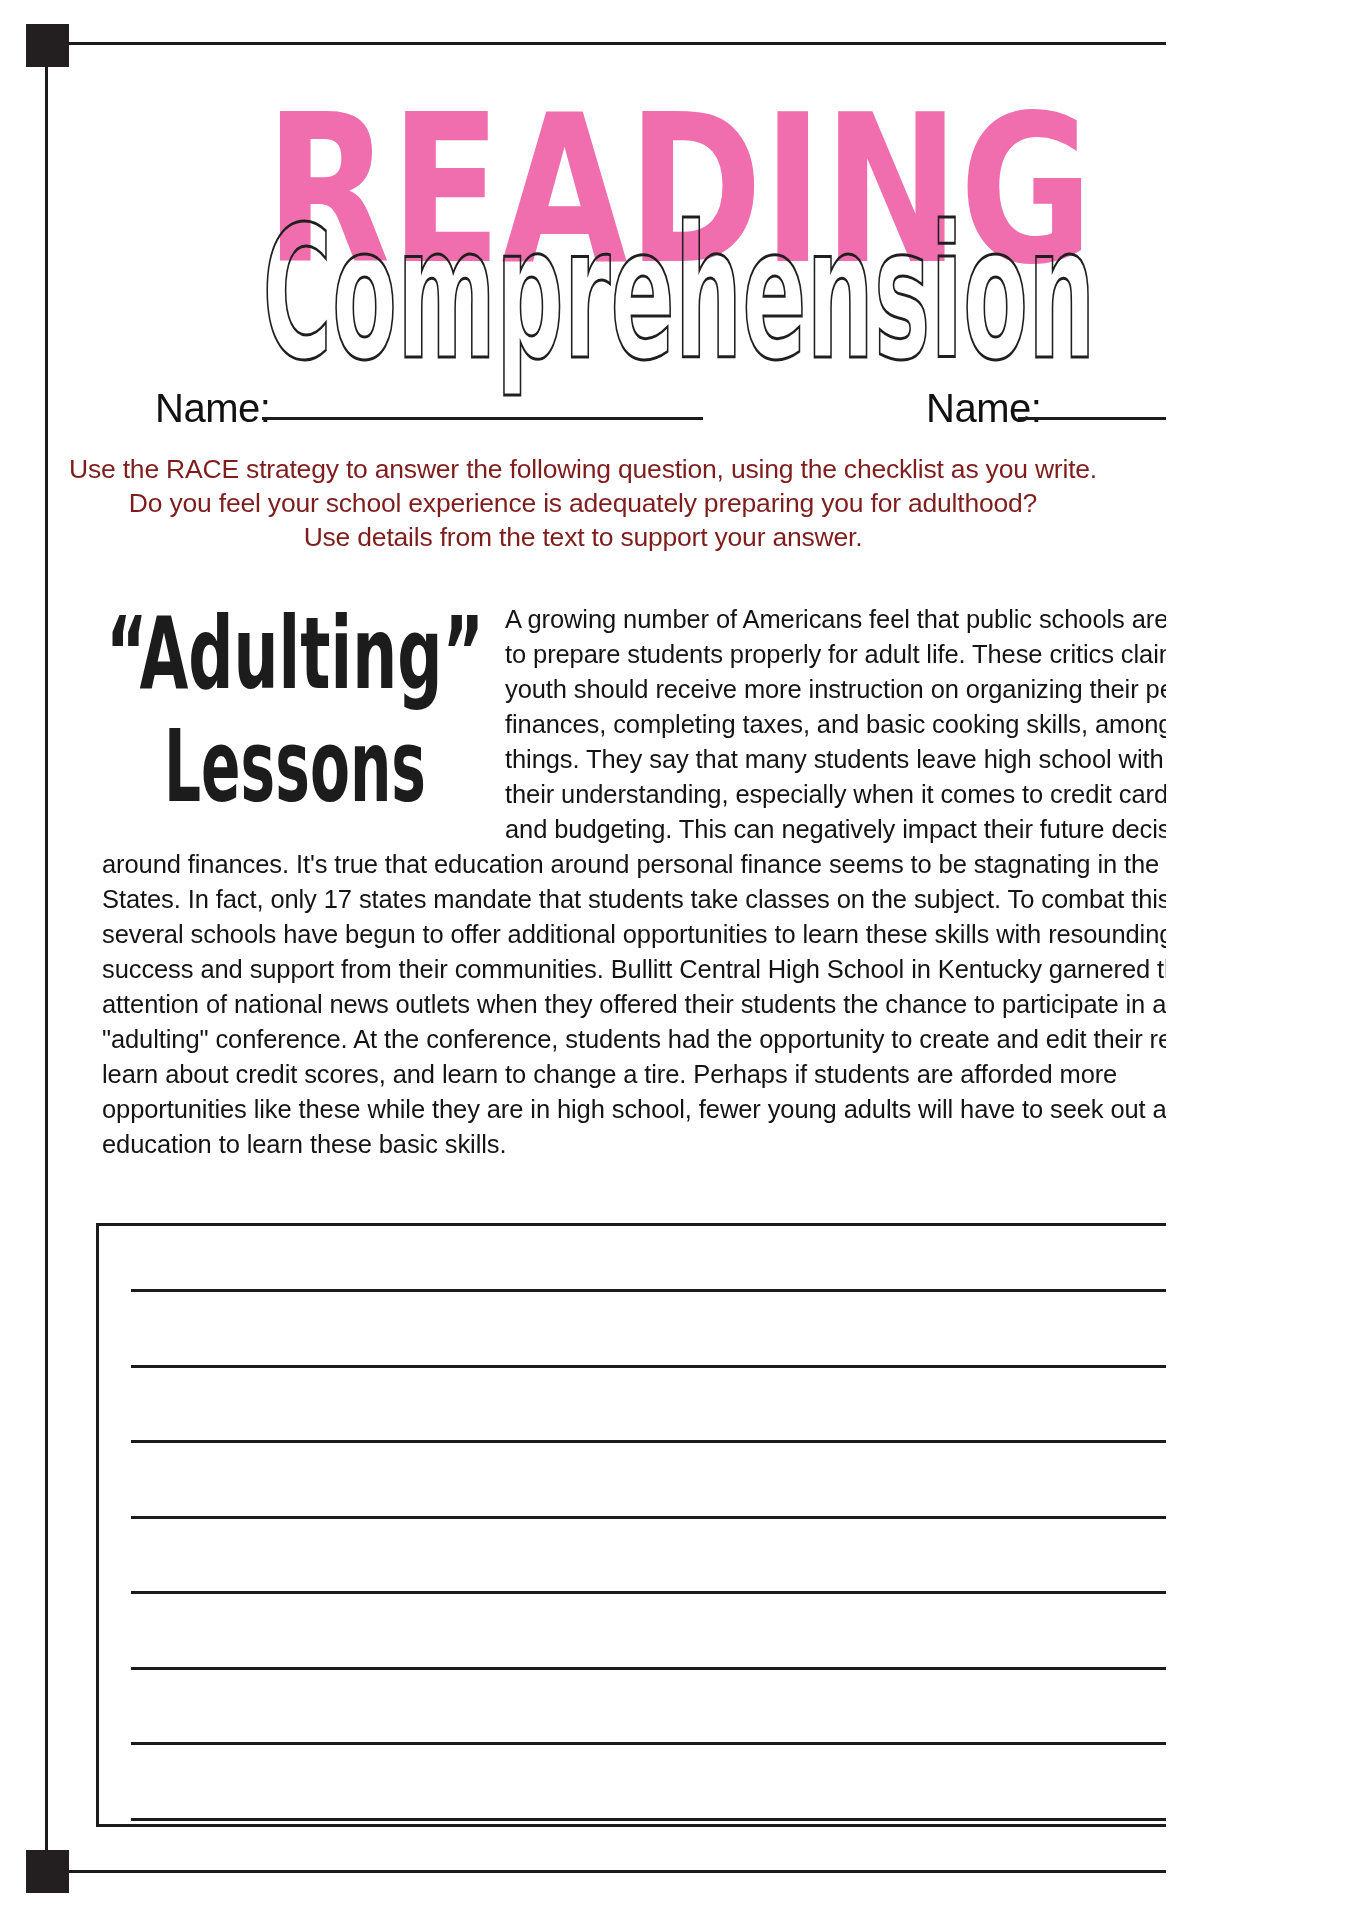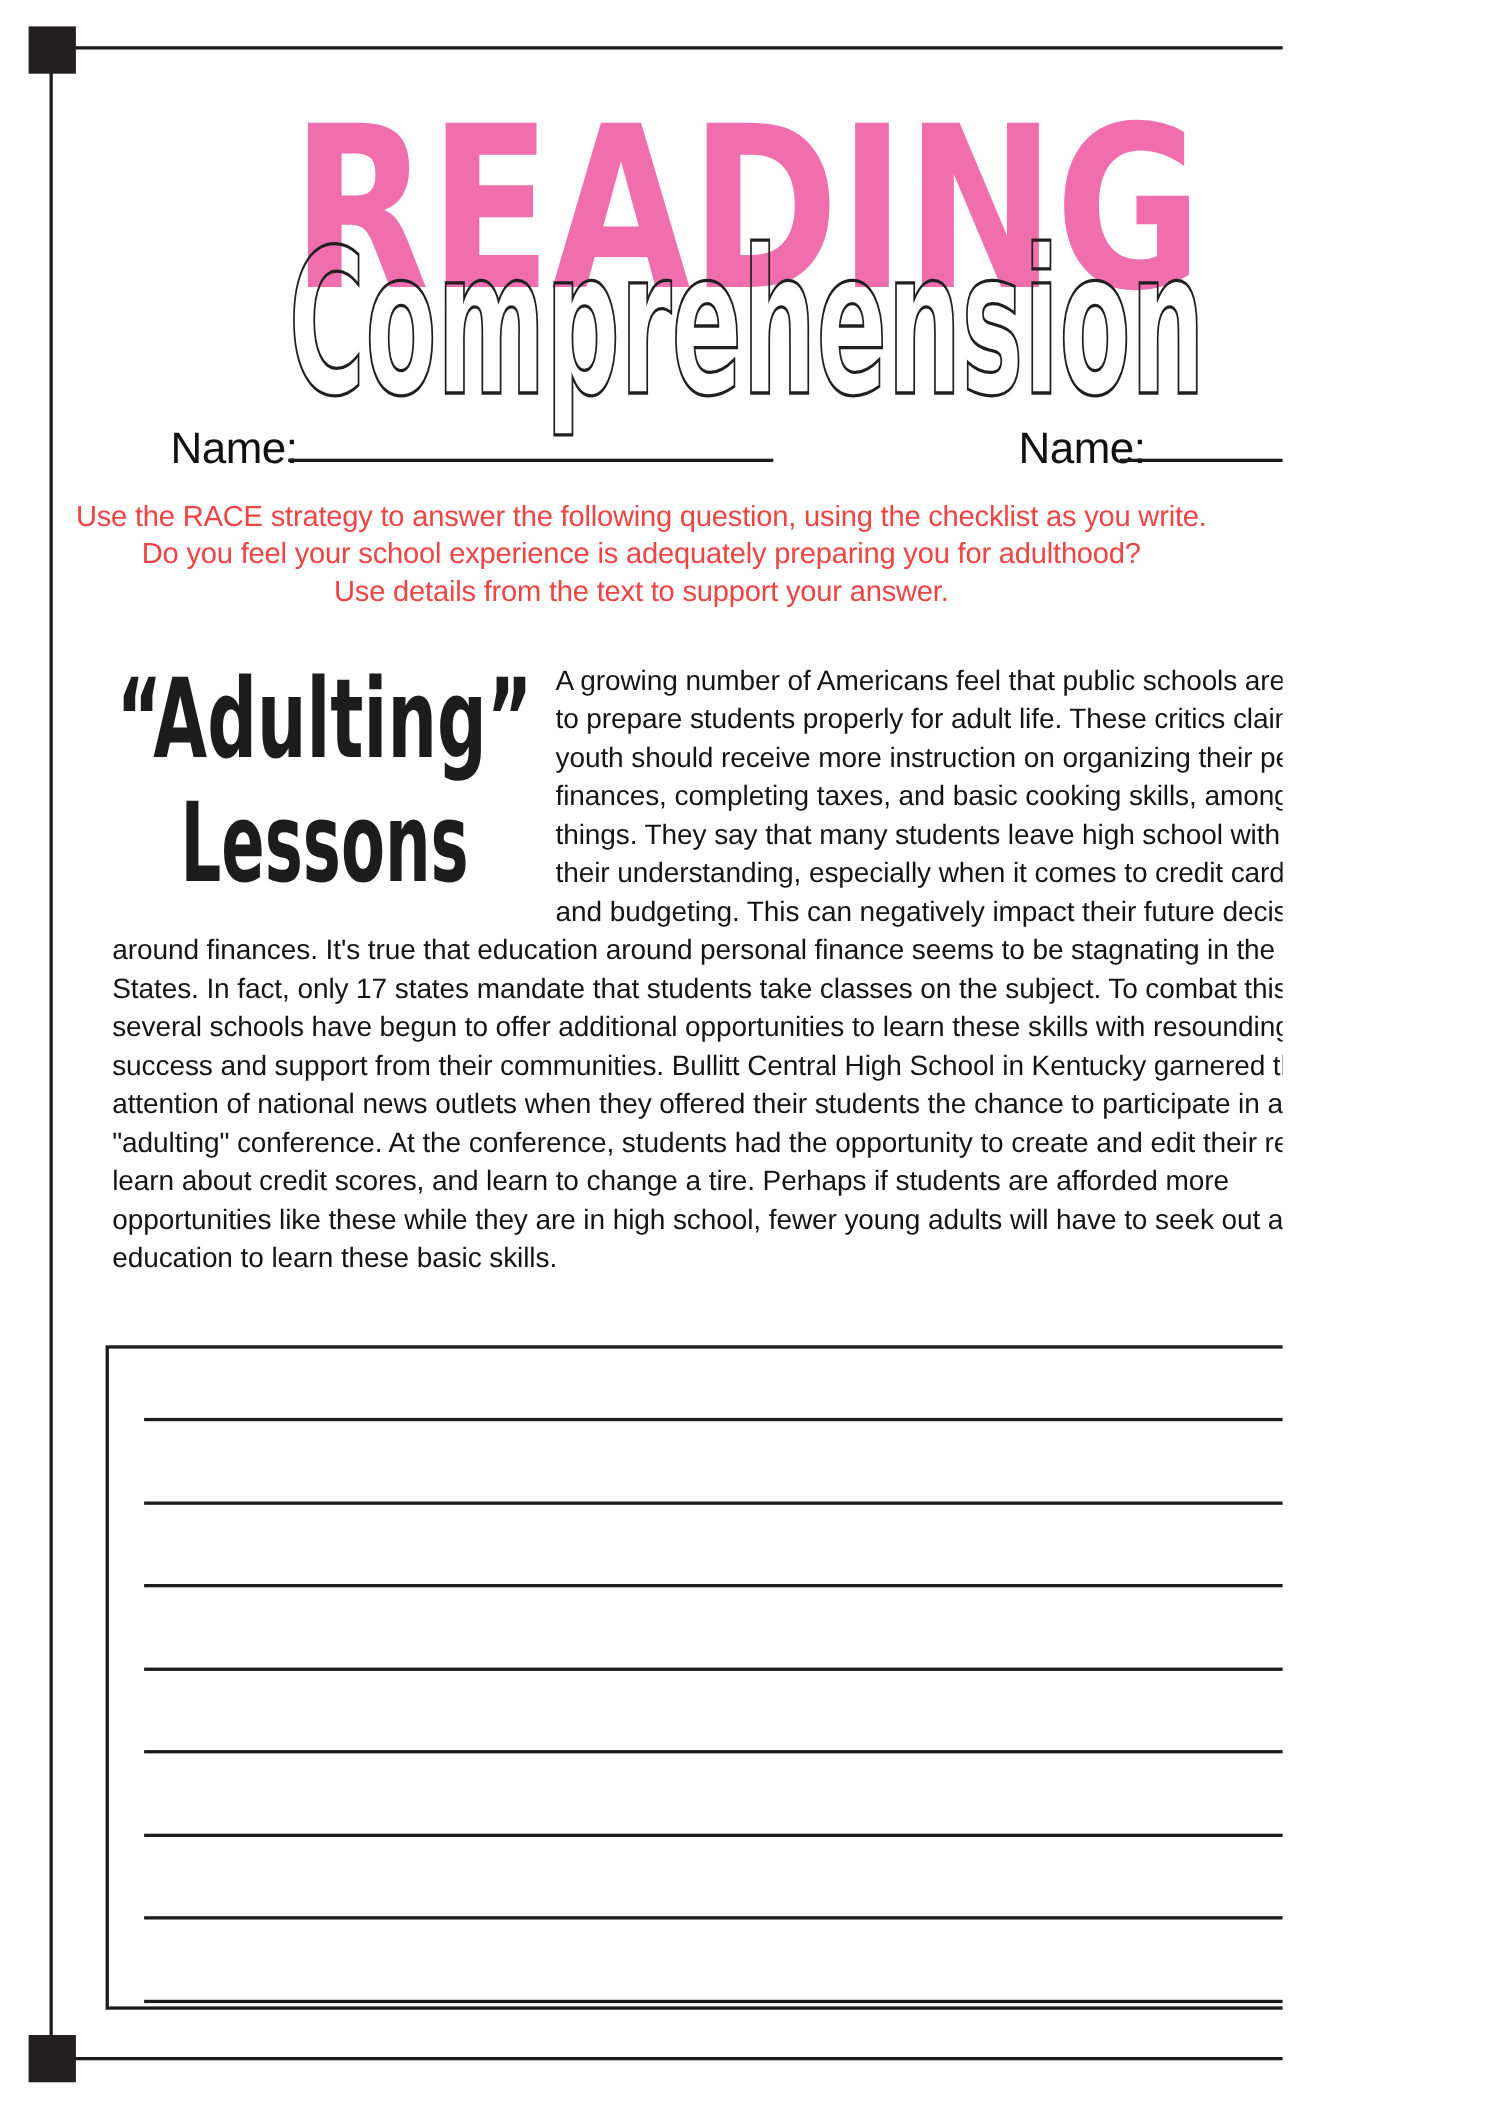--- a/index.html
+++ b/index.html
@@ -60,21 +60,21 @@
   #date-label { left: 926px; top: 386px; }
   #date-line  { left: 1018px; top: 388px; width: 174px; }
 
   
   .instructions {
     position: absolute;
     left: 54px; right: 54px; top: 452px;
     text-align: center;
     font-size: 26.5px;
     line-height: 34px;
-    color: #ef4444;
+    color: #7f1d1d;
     letter-spacing: -0.2px;
   }
 
   
   .content {
     position: absolute;
     left: 85px; top: 585px;
     width: 1194px;
   }
   .passage-title {

